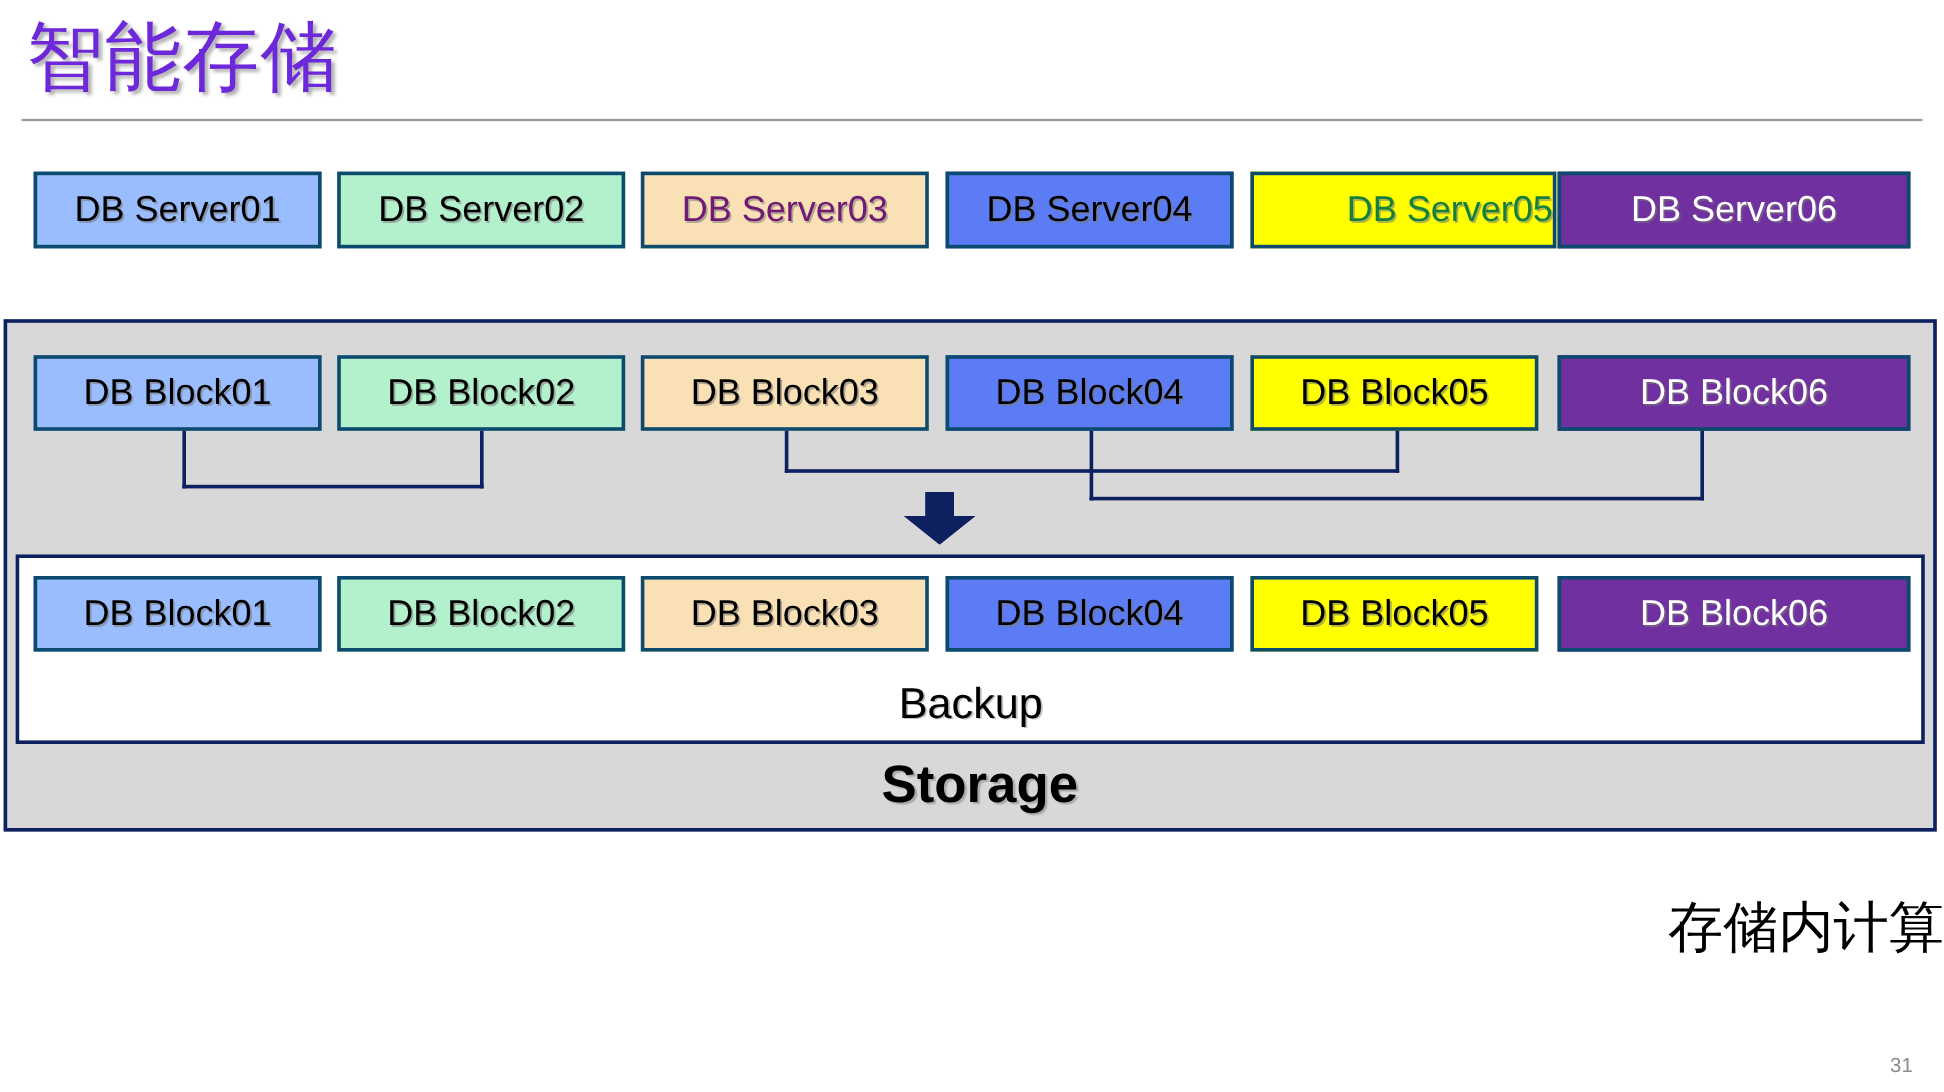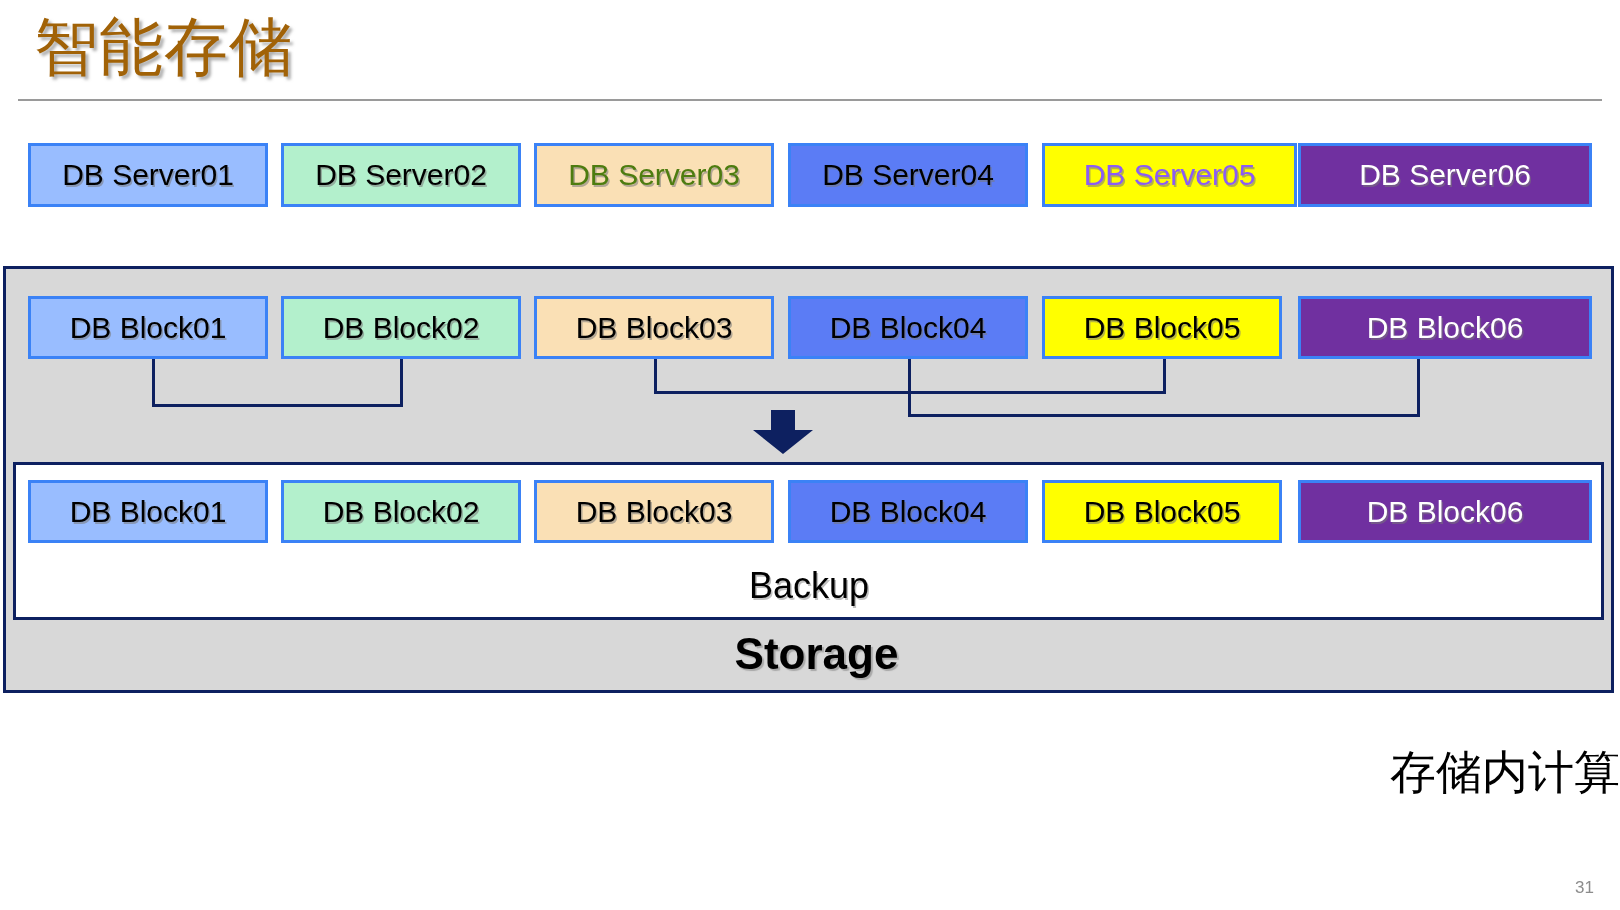--- a/index.html
+++ b/index.html
@@ -16,40 +16,39 @@
   }
 
   
   #slide-title {
     position: absolute;
     left: 22px;
     top: 4px;
     font-size: 64px;
     line-height: 86px;
     font-weight: 400;
-    color: #a16207;
+    color: #6d28d9;
     letter-spacing: 1px;
     text-shadow: 3px 3px 3px rgba(150,150,150,0.75);
     white-space: nowrap;
-    margin-left: 12px;
   }
   #title-rule {
     position: absolute;
     left: 18px;
     top: 99px;
     width: 1584px;
     height: 2px;
     background: #9a9a9a;
   }
 
   
   .node {
     position: absolute;
     box-sizing: border-box;
-    border: 3px solid #3b82f6;
+    border: 3px solid #0c4a6e;
     display: flex;
     align-items: center;
     justify-content: center;
     font-size: 30px;
     color: #000000;
     white-space: nowrap;
     text-shadow: 1.5px 1.5px 0.5px rgba(120,120,120,0.55);
   }
   .node.on-dark { color: #ffffff; }
 
@@ -151,27 +150,27 @@
 <div id="slide-title">智能存储</div>
 <div id="title-rule"></div>
 
 <div id="server-row">
     <div class="node" style="left: 28px; width: 240px; background: rgb(153, 189, 255); color: rgb(0, 0, 0);">
       <span>DB Server01</span>
     </div>
     <div class="node" style="left: 281px; width: 240px; background: rgb(179, 240, 204); color: rgb(0, 0, 0);">
       <span>DB Server02</span>
     </div>
-    <div class="node" style="left: 534px; width: 240px; background: rgb(250, 224, 181); color: #4d7c0f;">
+    <div class="node" style="left: 534px; width: 240px; background: rgb(250, 224, 181); color: #701a75;">
       <span>DB Server03</span>
     </div>
     <div class="node" style="left: 788px; width: 240px; background: rgb(91, 124, 245); color: rgb(0, 0, 0); justify-content: center;">
       <span>DB Server04</span>
     </div>
-    <div class="node" style="left: 1042px; width: 255px; background: rgb(255, 255, 0); color: #8b5cf6;">
+    <div class="node" style="left: 1042px; width: 255px; background: rgb(255, 255, 0); color: #15803d; justify-content: flex-end;">
       <span>DB Server05</span>
     </div>
     <div class="node on-dark" style="left: 1298px; width: 294px; background: rgb(112, 48, 160); color: rgb(255, 255, 255); align-items: center;">
       <span>DB Server06</span>
     </div>
   </div>
 
 <div id="storage-panel"></div>
 
 <div id="live-row">

